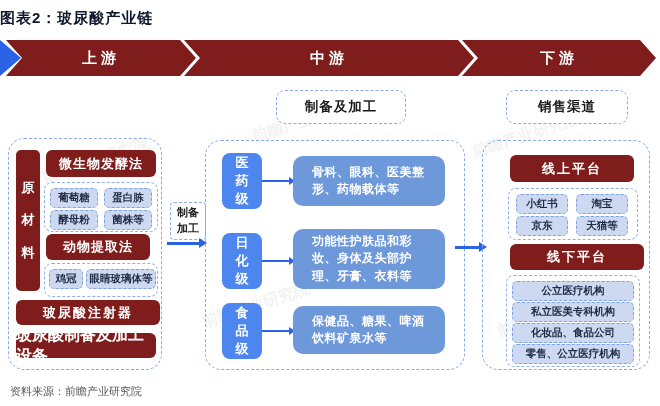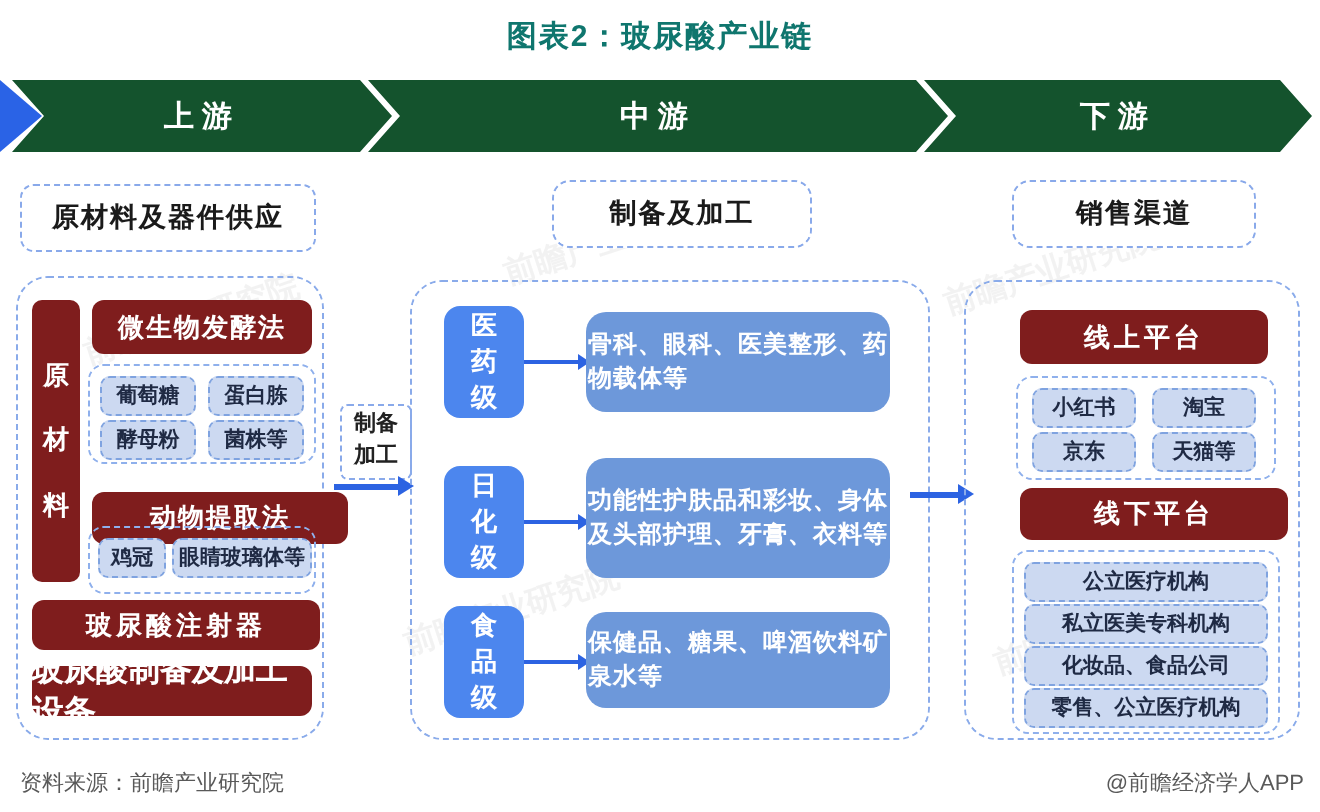--- a/index.html
+++ b/index.html
@@ -1,41 +1,41 @@
 <!DOCTYPE html>
 <html><head>
 <meta charset="utf-8">
 <style>
   html,body{margin:0;padding:0;background:#fff;}
   .stage{position:relative;width:660px;height:406px;background:#fff;overflow:hidden;
          font-family:"Liberation Sans","DejaVu Sans",sans-serif;}
-  .title{position:absolute;top:9px;left:0;width:660px;text-align:center;
-         font-size:15px;font-weight:bold;color:#0f766e;letter-spacing:1px;}
+  .title{position:absolute;top:9px;left:0;width:660px;
+         font-size:15px;font-weight:bold;color:#0f172a;letter-spacing:1px;}
   .tip{position:absolute;top:40px;left:0;width:21px;height:36px;background:#2a63e6;
        clip-path:polygon(0 0,100% 50%,0 100%);}
-  .band{position:absolute;top:40px;height:36px;background:#14532d;color:#fff;
+  .band{position:absolute;top:40px;height:36px;background:#7f1d1d;color:#fff;
         display:flex;align-items:center;justify-content:center;
         font-size:15px;font-weight:bold;letter-spacing:4px;
         clip-path:polygon(0 0,calc(100% - 16px) 0,100% 50%,calc(100% - 16px) 100%,0 100%,16px 50%);}
   .container{position:absolute;border:1.6px dashed #8aabea;border-radius:16px;background:transparent;}
   .dashbox{position:absolute;border:1.6px dashed #89a9ea;border-radius:7px;background:#fff;}
   .hdr{display:flex;align-items:center;justify-content:center;font-size:13.5px;
        font-weight:bold;color:#1a1a1a;letter-spacing:1px;}
   .solid{position:absolute;background:#7f1d1d;border-radius:6px;color:#fff;font-weight:bold;
          display:flex;align-items:center;justify-content:center;font-size:13px;letter-spacing:1px;}
   .group{position:absolute;border:1.3px dashed #8fb0ec;border-radius:8px;}
   .chip{position:absolute;background:#ccd9f1;border:1px dashed #7fa3e0;border-radius:5px;
         color:#1f2a44;font-size:10.5px;font-weight:bold;height:18px;
         display:flex;align-items:center;justify-content:center;}
   .vbox{position:absolute;background:#7f1d1d;border-radius:5px;color:#fff;font-weight:bold;
         display:flex;align-items:center;justify-content:center;}
   .grade{background:#4c86ee;border-radius:8px;}
   .vtext{width:1em;word-break:break-all;text-align:center;font-size:13px;}
   .content{position:absolute;background:#6d98da;border-radius:10px;color:#fff;font-weight:bold;
-           font-size:12px;line-height:1.42;display:flex;align-items:center;padding:5px 1px;
+           font-size:12px;line-height:1.42;display:flex;align-items:center;padding:5px 19px;
            box-sizing:border-box;letter-spacing:0.5px;}
   .arrow{position:absolute;}
   .arrow::before{content:"";position:absolute;left:0;right:7px;top:50%;margin-top:-1.5px;height:3px;background:#2c63e2;}
   .arrow::after{content:"";position:absolute;right:0;top:50%;margin-top:-5px;width:0;height:0;
                 border-left:8px solid #2c63e2;border-top:5px solid transparent;border-bottom:5px solid transparent;}
   .arrow.thin::before{height:2px;margin-top:-1px;right:6px;}
   .arrow.thin::after{border-left-width:6px;border-top-width:4px;border-bottom-width:4px;margin-top:-4px;}
   .plabel{position:absolute;border:1.4px dashed #89a9ea;border-radius:4px;background:#fff;
           display:flex;align-items:center;justify-content:center;color:#222;font-weight:bold;}
   .plabel span{width:2em;word-break:break-all;text-align:center;font-size:11px;line-height:1.45;}
@@ -54,35 +54,34 @@
   <div class="wm" style="left:200px;top:295px">前瞻产业研究院</div>
   <div class="wm" style="left:495px;top:305px">前瞻产业研究院</div>
 
   <div class="title">图表2：玻尿酸产业链</div>
 
   <div class="tip"></div>
   <div class="band" style="left:6px;width:190px">上游</div>
   <div class="band" style="left:462px;width:194px">下游</div>
   <div class="band" style="left:184px;width:290px">中游</div>
 
-  <div class="dashbox hdr" style="left:10px;top:92px;width:146px;height:32px">原材料及器件供应</div>
   <div class="container" style="left:8px;top:138px;width:152px;height:230px"></div>
 
   <div class="vbox" style="left:16px;top:150px;width:24px;height:141px">
     <span class="vtext" style="line-height:2.5">原材料</span>
   </div>
 
   <div class="solid" style="left:46px;top:150px;width:110px;height:27px">微生物发酵法</div>
   <div class="group" style="left:44px;top:182px;width:112px;height:48px"></div>
   <div class="chip" style="left:50px;top:188px;width:46px">葡萄糖</div>
   <div class="chip" style="left:104px;top:188px;width:46px">蛋白胨</div>
   <div class="chip" style="left:50px;top:210px;width:46px">酵母粉</div>
   <div class="chip" style="left:104px;top:210px;width:46px">菌株等</div>
 
-  <div class="solid" style="left:46px;top:246px;width:128px;height:26px">动物提取法</div>
+  <div class="solid" style="left:46px;top:234px;width:104px;height:26px">动物提取法</div>
   <div class="group" style="left:44px;top:263px;width:112px;height:32px"></div>
   <div class="chip" style="left:49px;top:269px;width:32px">鸡冠</div>
   <div class="chip" style="left:86px;top:269px;width:68px">眼睛玻璃体等</div>
 
   <div class="solid" style="left:16px;top:300px;width:144px;height:25px;letter-spacing:2px">玻尿酸注射器</div>
   <div class="solid" style="left:16px;top:333px;width:140px;height:25px;font-size:16px;letter-spacing:0">玻尿酸制备及加工设备</div>
 
   <div class="plabel" style="left:170px;top:202px;width:34px;height:36px">
     <span>制备加工</span>
   </div>
@@ -122,15 +121,14 @@
   <div class="chip" style="left:576px;top:216px;width:50px">天猫等</div>
 
   <div class="solid" style="left:510px;top:244px;width:134px;height:26px;letter-spacing:2px">线下平台</div>
   <div class="group" style="left:506px;top:275px;width:132px;height:90px"></div>
   <div class="chip" style="left:512px;top:281px;width:120px">公立医疗机构</div>
   <div class="chip" style="left:512px;top:302px;width:120px">私立医美专科机构</div>
   <div class="chip" style="left:512px;top:323px;width:120px">化妆品、食品公司</div>
   <div class="chip" style="left:512px;top:344px;width:120px">零售、公立医疗机构</div>
 
   <div class="footer" style="left:10px">资料来源：前瞻产业研究院</div>
-  <div class="footer" style="right:8px">@前瞻经济学人APP</div>
 
 </div>
 
 </body></html>

